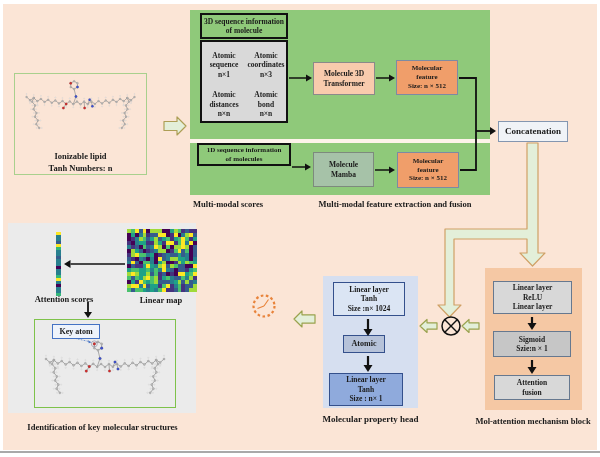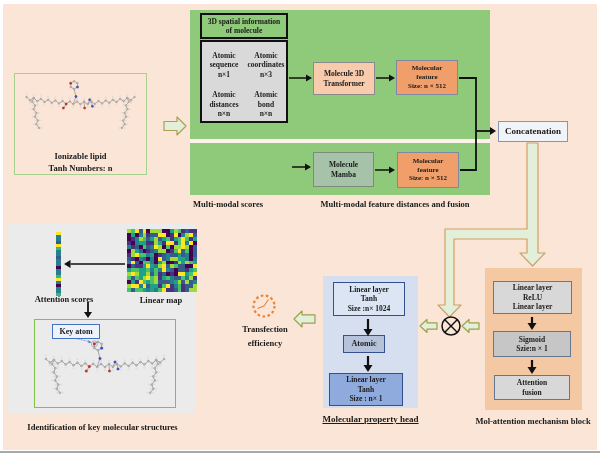--- a/index.html
+++ b/index.html
@@ -161,21 +161,21 @@
         <circle cx="98.57000000000001" cy="61.13545457642601" r="2.7" fill="#d42a2a" stroke="#555" stroke-width="0.4"></circle>
         <circle cx="92.57000000000001" cy="70.13545457642601" r="2.7" fill="#d42a2a" stroke="#555" stroke-width="0.4"></circle>
         <circle cx="150" cy="52" r="2.7" fill="#3b4fd4" stroke="#555" stroke-width="0.4"></circle>
         <circle cx="139" cy="70" r="2.7" fill="#d42a2a" stroke="#555" stroke-width="0.4"></circle>
         <circle cx="156" cy="66" r="2.7" fill="#3b4fd4" stroke="#555" stroke-width="0.4"></circle>
       </svg>
     <div class="cap" style="left:0;top:76px;width:131px;font-size:8.5px;line-height:1.45;">Ionizable lipid
 Tanh Numbers: n</div>
   </div>
 
-  <div class="box abs" style="left:200px;top:13px;width:88px;height:26px;background:#8fc97a;border:2px solid #111;font-size:7.5px;z-index:3;">3D spatial information
+  <div class="box abs" style="left:200px;top:13px;width:88px;height:26px;background:#8fc97a;border:2px solid #111;font-size:7.5px;z-index:3;">3D sequence information
 of molecule</div>
   <div class="abs" style="left:200px;top:40px;width:88px;height:83px;background:#111;border:2px solid #111;display:grid;
               grid-template-columns:44px 1fr;grid-template-rows:46px 1fr;gap:0;z-index:3;">
     <div class="box" style="background:#d9d9d9;font-size:7.5px;">Atomic
 sequence
 n×1</div>
     <div class="box" style="background:#d9d9d9;font-size:7.5px;">Atomic
 coordinates
 n×3</div>
     <div class="box" style="background:#d9d9d9;font-size:7.5px;">Atomic
@@ -185,28 +185,30 @@
 bond
 n×n</div>
   </div>
 
   <div class="box abs" style="left:313px;top:62px;width:62px;height:33px;background:#f8cbad;border:1px solid #8a8a8a;font-size:7.5px;z-index:3;">Molecule 3D
 Transformer</div>
   <div class="box abs" style="left:396px;top:60px;width:62px;height:35px;background:#f09e6a;border:1px solid #7d8aa3;font-size:7px;z-index:3;">Molecular
 feature
 Size: n × 512</div>
 
+  <div class="box abs" style="left:197px;top:143px;width:94px;height:23px;background:#8fc97a;border:2px solid #111;font-size:7px;z-index:3;">1D sequence information
+of molecules</div>
   <div class="box abs" style="left:313px;top:152px;width:61px;height:35px;background:#a6c2a8;border:1px solid #7d8a7d;font-size:7.5px;z-index:3;">Molecule
 Mamba</div>
   <div class="box abs" style="left:397px;top:152px;width:62px;height:36px;background:#f09e6a;border:1px solid #7d8aa3;font-size:7px;z-index:3;">Molecular
 feature
 Size: n × 512</div>
 
   <div class="cap" style="left:170px;top:199px;width:116px;font-size:8.5px;">Multi-modal scores</div>
-  <div class="cap" style="left:300px;top:199px;width:190px;font-size:8.5px;">Multi-modal feature distances and fusion</div>
+  <div class="cap" style="left:300px;top:199px;width:190px;font-size:8.5px;">Multi-modal feature extraction and fusion</div>
 
   <div class="box abs" style="left:498px;top:121px;width:70px;height:21px;background:#f0f3f7;border:1px solid #8496b0;font-size:9px;z-index:3;">Concatenation</div>
 
   <div class="panel" style="left:8px;top:223px;width:188px;height:190px;background:#ebebeb;z-index:1;"></div>
   <div id="colorbar" class="abs" style="left:56px;top:232px;width:5px;height:64px;display:flex;flex-direction:column;z-index:2;">
       <div style="flex: 1 1 0%; background: rgb(253, 231, 37);"></div>
       <div style="flex: 1 1 0%; background: rgb(39, 127, 142);"></div>
       <div style="flex: 1 1 0%; background: rgb(39, 127, 142);"></div>
       <div style="flex: 1 1 0%; background: rgb(54, 92, 141);"></div>
       <div style="flex: 1 1 0%; background: rgb(253, 231, 37);"></div>
@@ -659,32 +661,30 @@
         <circle cx="139" cy="70" r="2.7" fill="#d42a2a" stroke="#555" stroke-width="0.4"></circle>
         <circle cx="156" cy="66" r="2.7" fill="#3b4fd4" stroke="#555" stroke-width="0.4"></circle>
         <circle cx="108.63878406783228" cy="15.75" r="6" fill="none" stroke="#8888a0" stroke-width="1.2"></circle>
         <line x1="58" y1="2" x2="98" y2="11" stroke="#4472c4" stroke-width="1.4" stroke-dasharray="3.5 2.5"></line>
         <polygon points="103,12.5 96,8.5 97.5,14.5" fill="#4472c4"></polygon>
       </svg>
   </div>
   <div class="box abs" style="left:52px;top:324px;width:48px;height:15px;background:#eef3fb;border:1px solid #4472c4;font-size:8px;z-index:4;">Key atom</div>
   <div class="cap" style="left:5px;top:422px;width:195px;font-size:8.5px;">Identification of key molecular structures</div>
 
-  <div class="cap" style="left:226px;top:323px;width:78px;font-size:8.5px;line-height:1.6;">Transfection
-efficiency</div>
 
   <div class="panel" style="left:323px;top:276px;width:95px;height:132px;background:#d6dff0;z-index:1;"></div>
   <div class="box abs" style="left:333px;top:282px;width:72px;height:34px;background:#dbe5f4;border:1.2px solid #34508c;font-size:7.5px;z-index:3;">Linear layer
 Tanh
 Size :n× 1024</div>
   <div class="box abs" style="left:343px;top:335px;width:42px;height:18px;background:#b6c2d9;border:1px solid #34508c;font-size:8px;z-index:3;">Atomic</div>
   <div class="box abs" style="left:329px;top:373px;width:74px;height:33px;background:#8faadc;border:1.2px solid #34508c;font-size:7.5px;z-index:3;">Linear layer
 Tanh
 Size : n× 1</div>
-  <div class="cap" style="left:308px;top:414px;width:125px;font-size:9px;text-decoration:underline;">Molecular property head</div>
+  <div class="cap" style="left:308px;top:414px;width:125px;font-size:9px;">Molecular property head</div>
 
   <div class="panel" style="left:485px;top:268px;width:97px;height:142px;background:#f5c8a4;z-index:1;"></div>
   <div class="box abs" style="left:493px;top:281px;width:79px;height:33px;background:#d8d8d8;border:1px solid #66788f;font-size:7.5px;z-index:3;">Linear layer
 ReLU
 Linear layer</div>
   <div class="box abs" style="left:493px;top:331px;width:78px;height:26px;background:#c6c6c6;border:1px solid #66788f;font-size:7.5px;z-index:3;">Sigmoid
 Szie:n × 1</div>
   <div class="box abs" style="left:494px;top:375px;width:76px;height:25px;background:#d8d8d8;border:1px solid #66788f;font-size:7.5px;z-index:3;">Attention
 fusion</div>
   <div class="cap" style="left:458px;top:416px;width:150px;font-size:8.5px;">Mol-attention mechanism block</div>

